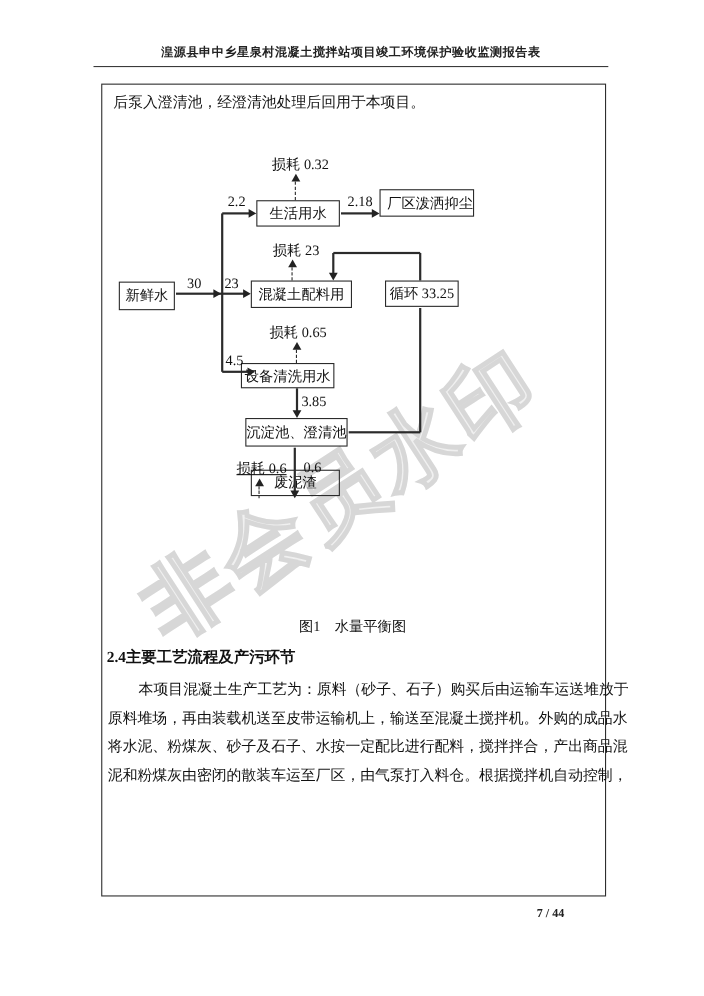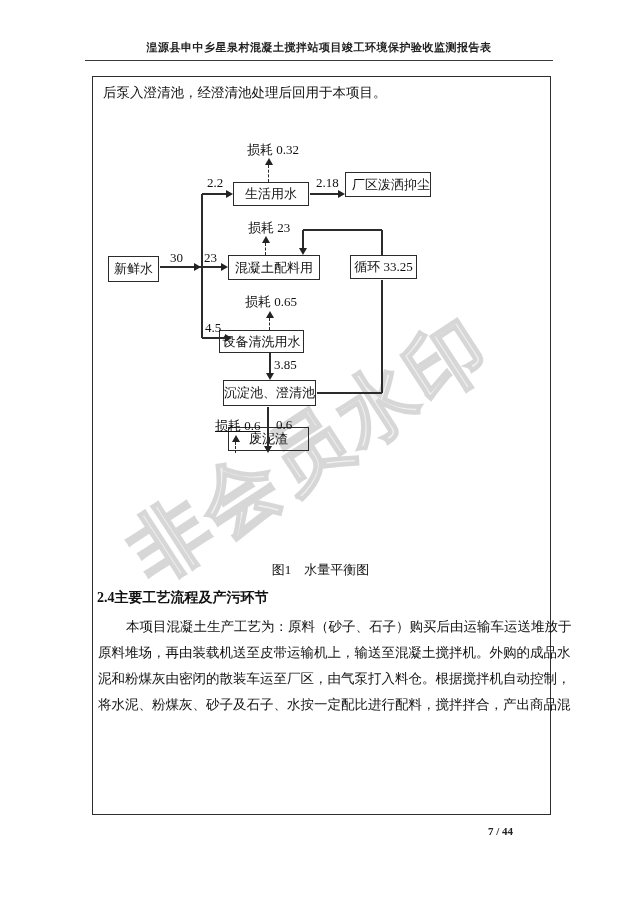--- a/index.html
+++ b/index.html
@@ -123,17 +123,17 @@
     <div class="dlabel" style="left: 276px; top: 417px;">0.6</div>
   </div>
 
 <div class="fig-caption">图1　水量平衡图</div>
 
 <div class="sec-heading">2.4主要工艺流程及产污环节</div>
 
 <div class="para">
   <div class="pline indent">本项目混凝土生产工艺为：原料（砂子、石子）购买后由运输车运送堆放于</div>
   <div class="pline">原料堆场，再由装载机送至皮带运输机上，输送至混凝土搅拌机。外购的成品水</div>
+  <div class="pline">将水泥、粉煤灰、砂子及石子、水按一定配比进行配料，搅拌拌合，产出商品混</div>
   <div class="pline">泥和粉煤灰由密闭的散装车运至厂区，由气泵打入料仓。根据搅拌机自动控制，</div>
-  <div class="pline">将水泥、粉煤灰、砂子及石子、水按一定配比进行配料，搅拌拌合，产出商品混</div>
 </div>
 
 <div class="page-footer">7 / 44</div>
 
 </body></html>

